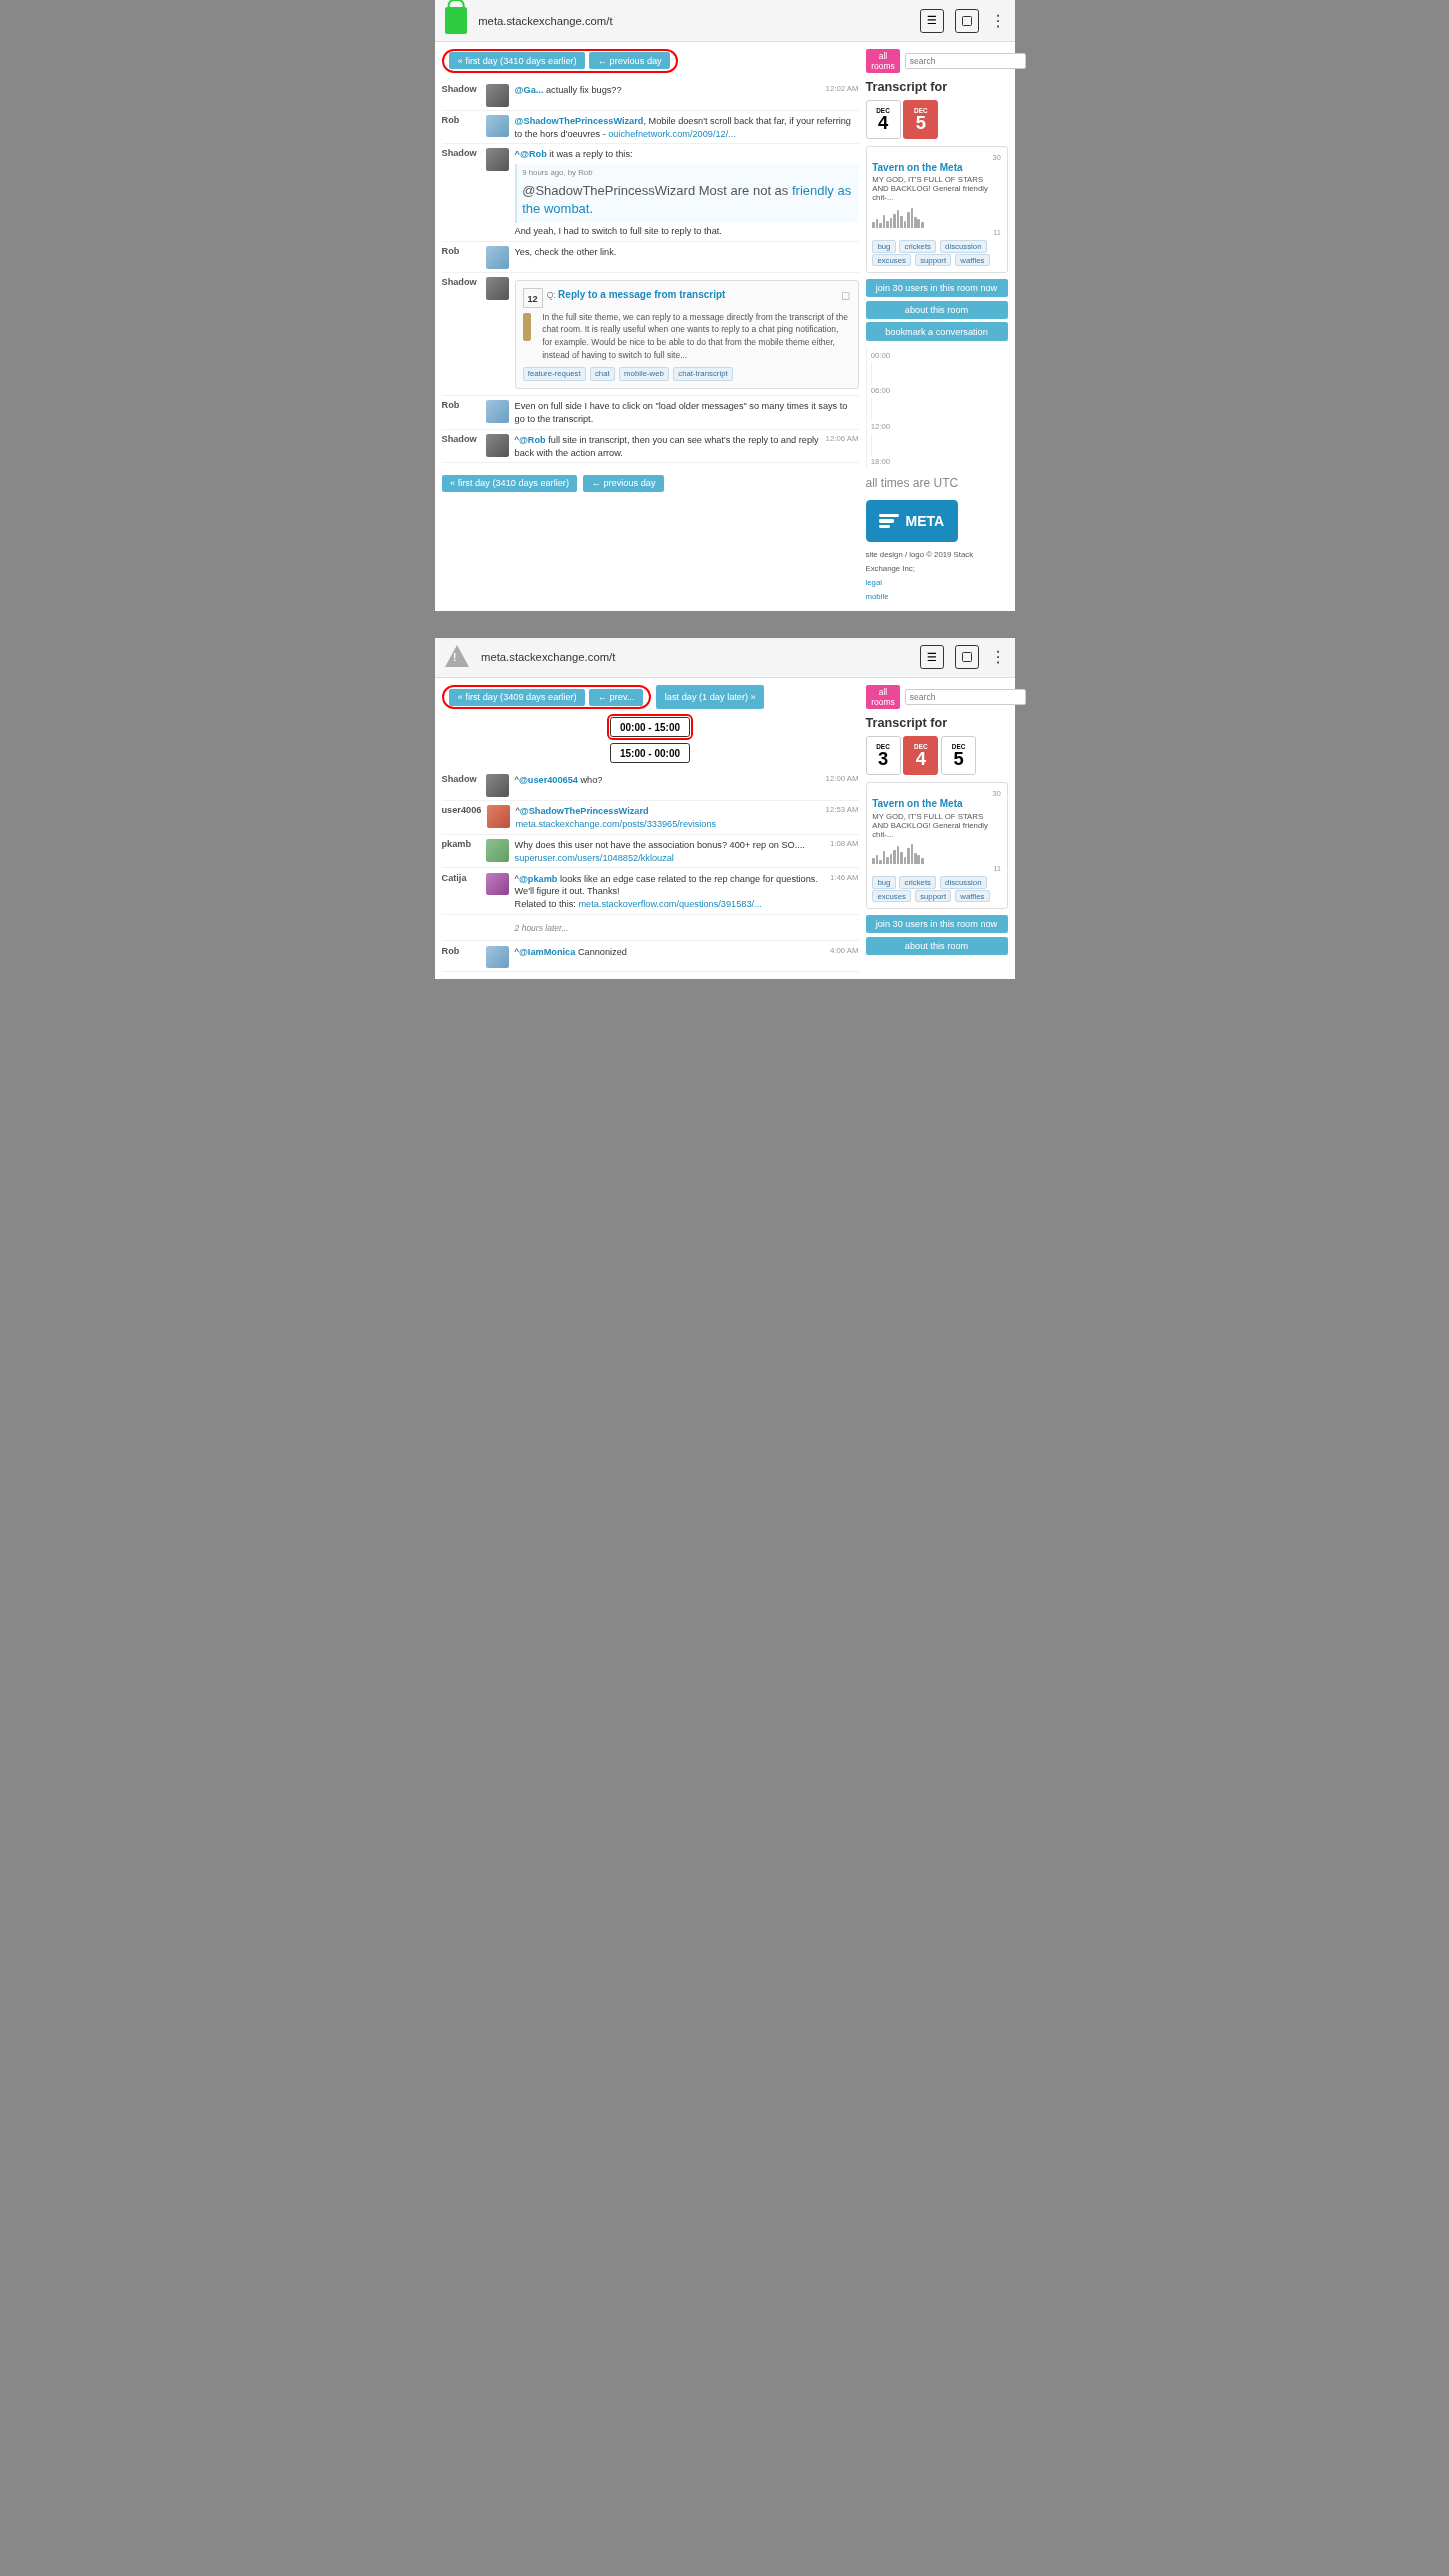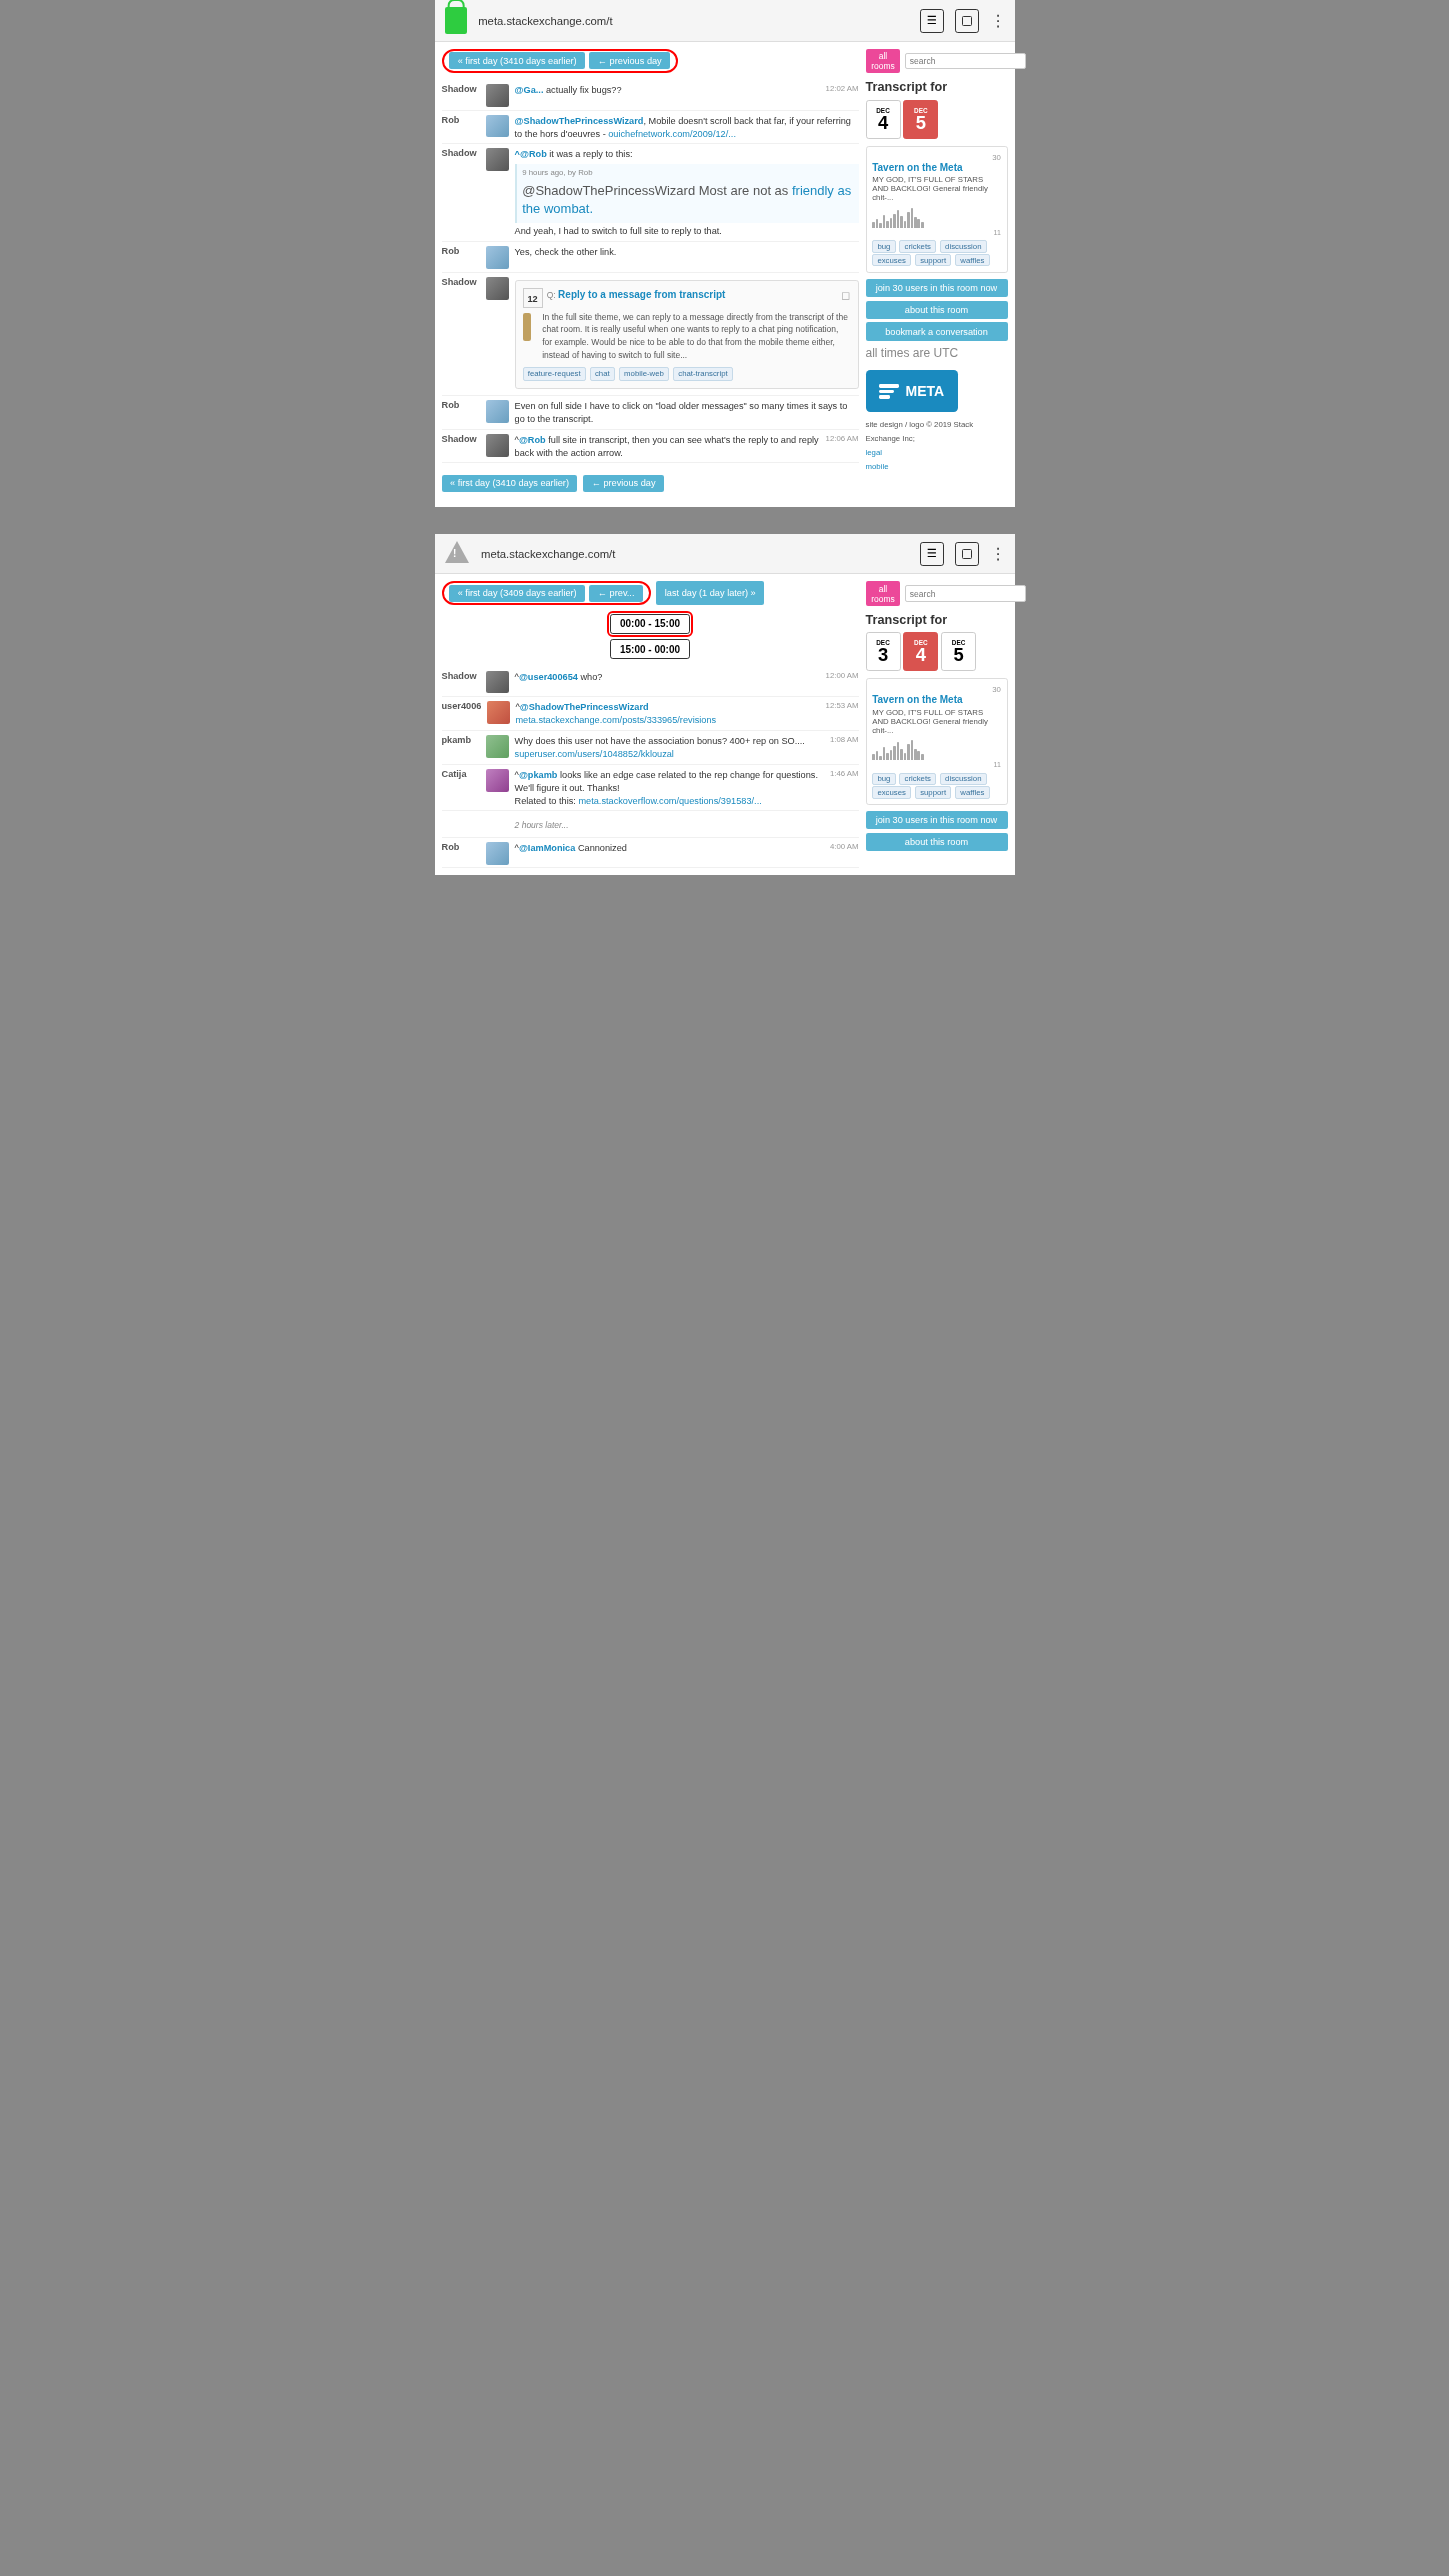--- a/index.html
+++ b/index.html
@@ -623,20 +623,29 @@
           <span class="tag">excuses</span>
           <span class="tag">support</span>
           <span class="tag">waffles</span>
         </div>
       </div>
 
       <button class="sidebar-action-btn">join 30 users in this room now</button>
       <button class="sidebar-action-btn">about this room</button>
       <button class="sidebar-action-btn">bookmark a conversation</button>
 
+      <div class="timeline">
+        <div class="timeline-label">00:00</div>
+        <div style="height:21px; border-left:0.7px solid #eee;"></div>
+        <div class="timeline-label">06:00</div>
+        <div style="height:21px; border-left:0.7px solid #eee;"></div>
+        <div class="timeline-label">12:00</div>
+        <div style="height:21px; border-left:0.7px solid #eee;"></div>
+        <div class="timeline-label">18:00</div>
+      </div>
 
       <div class="timezone-note">all times are UTC</div>
 
       <div class="meta-logo">
         <div class="meta-logo-icon">
           <div class="meta-line" style="width:20px;"></div>
           <div class="meta-line" style="width:15.6px;"></div>
           <div class="meta-line" style="width:11.3px;"></div>
         </div>
         <div class="meta-logo-text">META</div>

